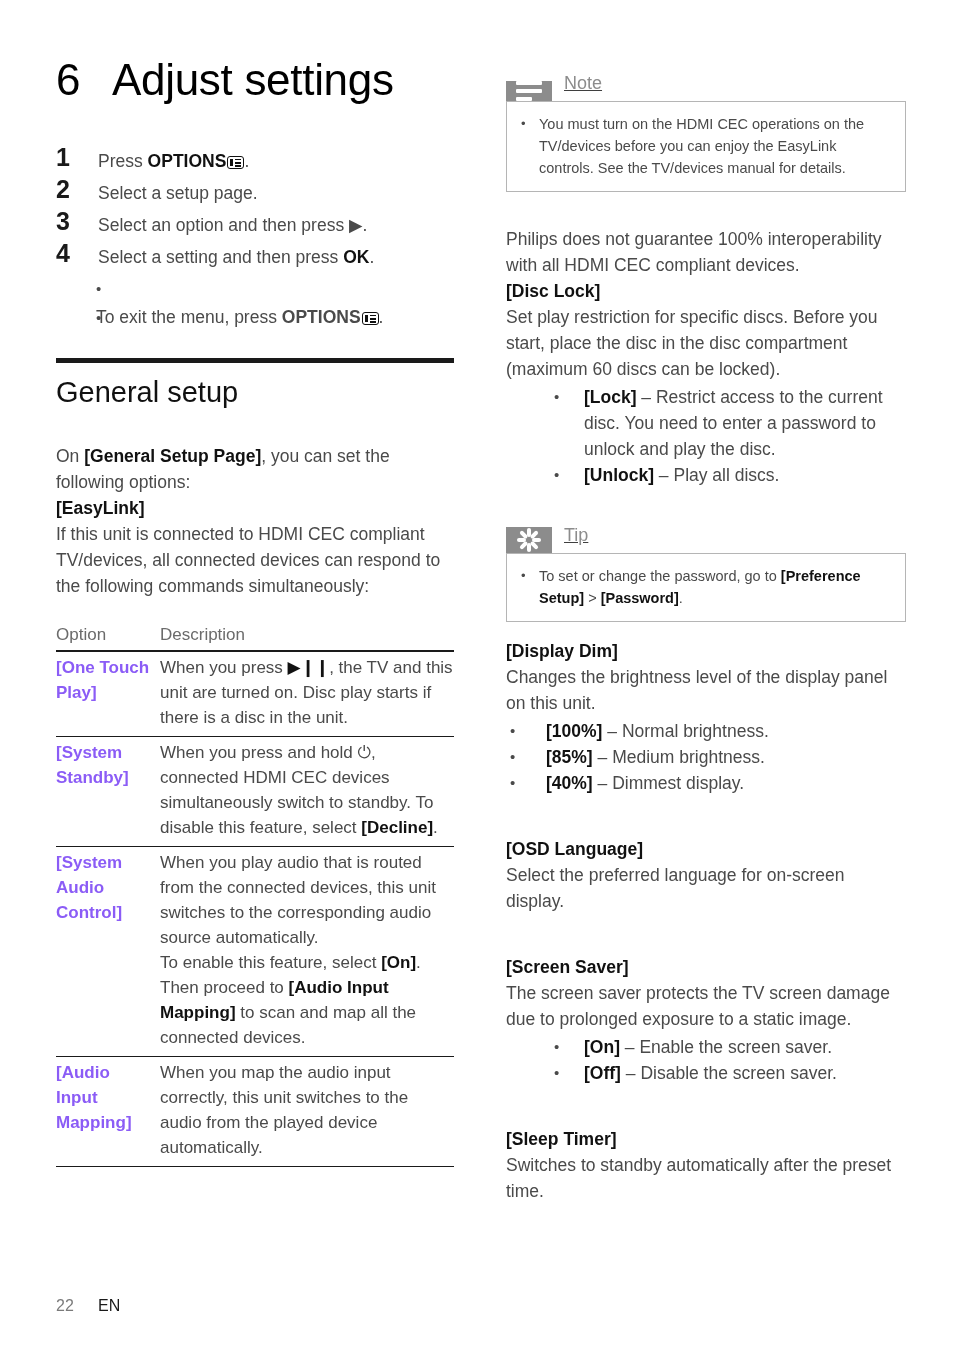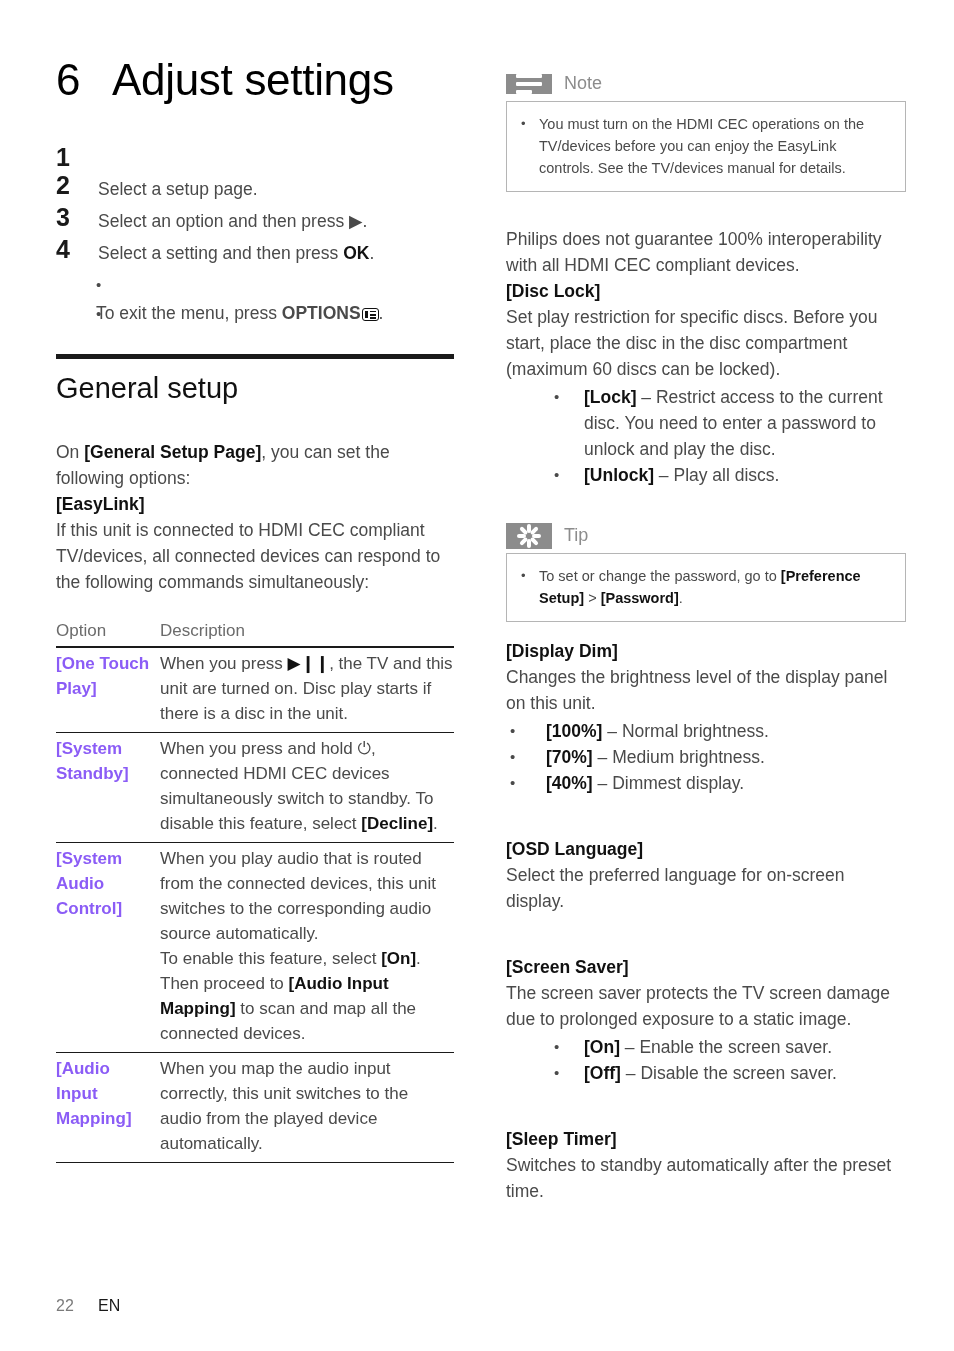--- a/index.html
+++ b/index.html
@@ -145,22 +145,23 @@
     font-weight: 700;
     color: #8b5cf6;
   }
   .cell-desc { color: #4a4a4a; }
   .cell-desc b { font-weight: 700; color: #111; }
 
   
   .callout { margin-top: 0; }
   .callout-head {
     display: flex;
-    align-items: center;
+    align-items: flex-end;
     height: 35px;
+    text-decoration: underline;
   }
   .callout-icon {
     width: 46px;
     background: #8c8c8c;
     display: flex;
     align-items: center;
     justify-content: center;
     flex: none;
   }
   .callout-label {
@@ -271,20 +272,21 @@
 
     <div class="chapter">
       <div class="chapter-num">6</div>
       <div class="chapter-title">Adjust settings</div>
     </div>
 
     <div class="steps">
 
       <div class="step">
         <div class="step-num">1</div>
+        <div class="step-text"><span>Press </span><b>OPTIONS</b><span class="icon-options"><i class="b1"></i><i class="b2"></i><i class="b3"></i><i class="b4"></i></span><span>.</span></div>
       </div>
 
       <div class="step">
         <div class="step-num">2</div>
         <div class="step-text">Select a setup page.</div>
       </div>
 
       <div class="step">
         <div class="step-num">3</div>
         <div class="step-text"><span>Select an option and then press </span><span class="glyph">▶</span><span>.</span></div>
@@ -414,21 +416,21 @@
     <div class="head-term">[Display Dim]</div>
     <div class="para tight">Changes the brightness level of the display panel on this unit.</div>
 
     <div class="r-bullets">
       <div class="r-bullet narrow">
         <div class="dot">•</div>
         <div class="rb-text"><b>[100%]</b><span> – Normal brightness.</span></div>
       </div>
       <div class="r-bullet narrow">
         <div class="dot">•</div>
-        <div class="rb-text"><b>[70%]</b><span> – Medium brightness.</span></div>
+        <div class="rb-text"><b>[85%]</b><span> – Medium brightness.</span></div>
       </div>
       <div class="r-bullet narrow">
         <div class="dot">•</div>
         <div class="rb-text"><b>[40%]</b><span> – Dimmest display.</span></div>
       </div>
     </div>
 
     <div class="gap-lg"></div>
 
     <div class="head-term">[OSD Language]</div>

